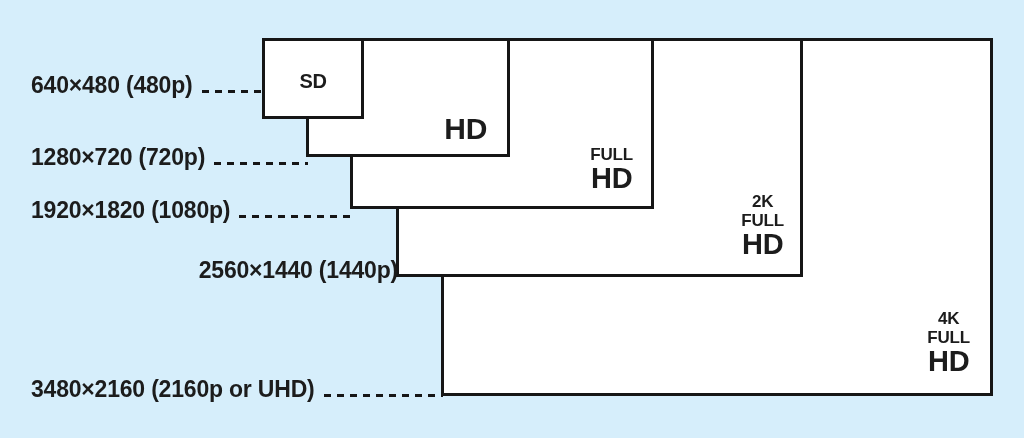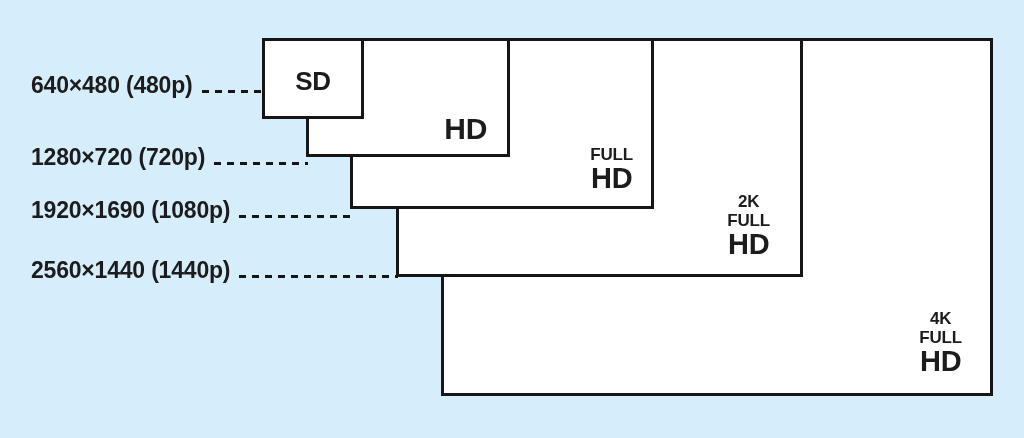--- a/index.html
+++ b/index.html
@@ -38,43 +38,43 @@
 
   .box-label {
     color: var(--text);
     font-weight: 800;
     text-align: center;
     letter-spacing: -0.3px;
     line-height: 1;
   }
   .box-label .big   { display: block; font-size: 29px; line-height: 28px; }
   .box-label .small { display: block; font-size: 17px; line-height: 19px; letter-spacing: -0.2px; }
-  .box-sd .box-label { font-size: 26px; }
+  .box-sd .box-label { font-size: 20px; }
   .corner {
     position: absolute;
     margin-left: 36px;
   }
   .box-hd   .corner { right: 20px; bottom: 10px; font-size: 30px; }
   .box-full .corner { right: 18px; bottom: 14px; }
-  .box-quad .corner { right: 30px; bottom: 16px; }
-  .box-ultra .corner{ right: 28px; bottom: 18px; }
+  .box-quad .corner { right: 16px; bottom: 16px; }
+  .box-ultra .corner{ right: 20px; bottom: 18px; }
 
   
   .res-row {
     position: absolute;
     left: 31px;
     height: 26px;
     display: flex;
     align-items: flex-end;
     z-index: 6;
   }
   .row-480  { top: 72px;  width: 233px; }
   .row-720  { top: 144px; width: 277px; }
   .row-1080 { top: 197px; width: 321px; }
-  .row-1440 { top: 257px; width: 367px; }
+  .row-1440 { top: 257px; width: 367px; flex-direction: column; }
   .row-2160 { top: 376px; width: 412px; }
 
   .res-label {
     color: var(--text);
     font-size: 23px;
     font-weight: 800;
     line-height: 26px;
     letter-spacing: -0.2px;
     white-space: nowrap;
   }
@@ -126,23 +126,27 @@
     <span class="res-label">640×480 (480p)</span>
     <span class="dash-line"></span>
   </div>
 
   <div class="res-row row-720">
     <span class="res-label">1280×720 (720p)</span>
     <span class="dash-line"></span>
   </div>
 
   <div class="res-row row-1080">
-    <span class="res-label">1920×1690 (1080p)</span>
+    <span class="res-label">1920×1820 (1080p)</span>
     <span class="dash-line"></span>
   </div>
 
   <div class="res-row row-1440">
     <span class="res-label">2560×1440 (1440p)</span>
     <span class="dash-line"></span>
   </div>
 
+  <div class="res-row row-2160">
+    <span class="res-label">3480×2160 (2160p or UHD)</span>
+    <span class="dash-line"></span>
+  </div>
 
 </div>
 
 </body></html>

